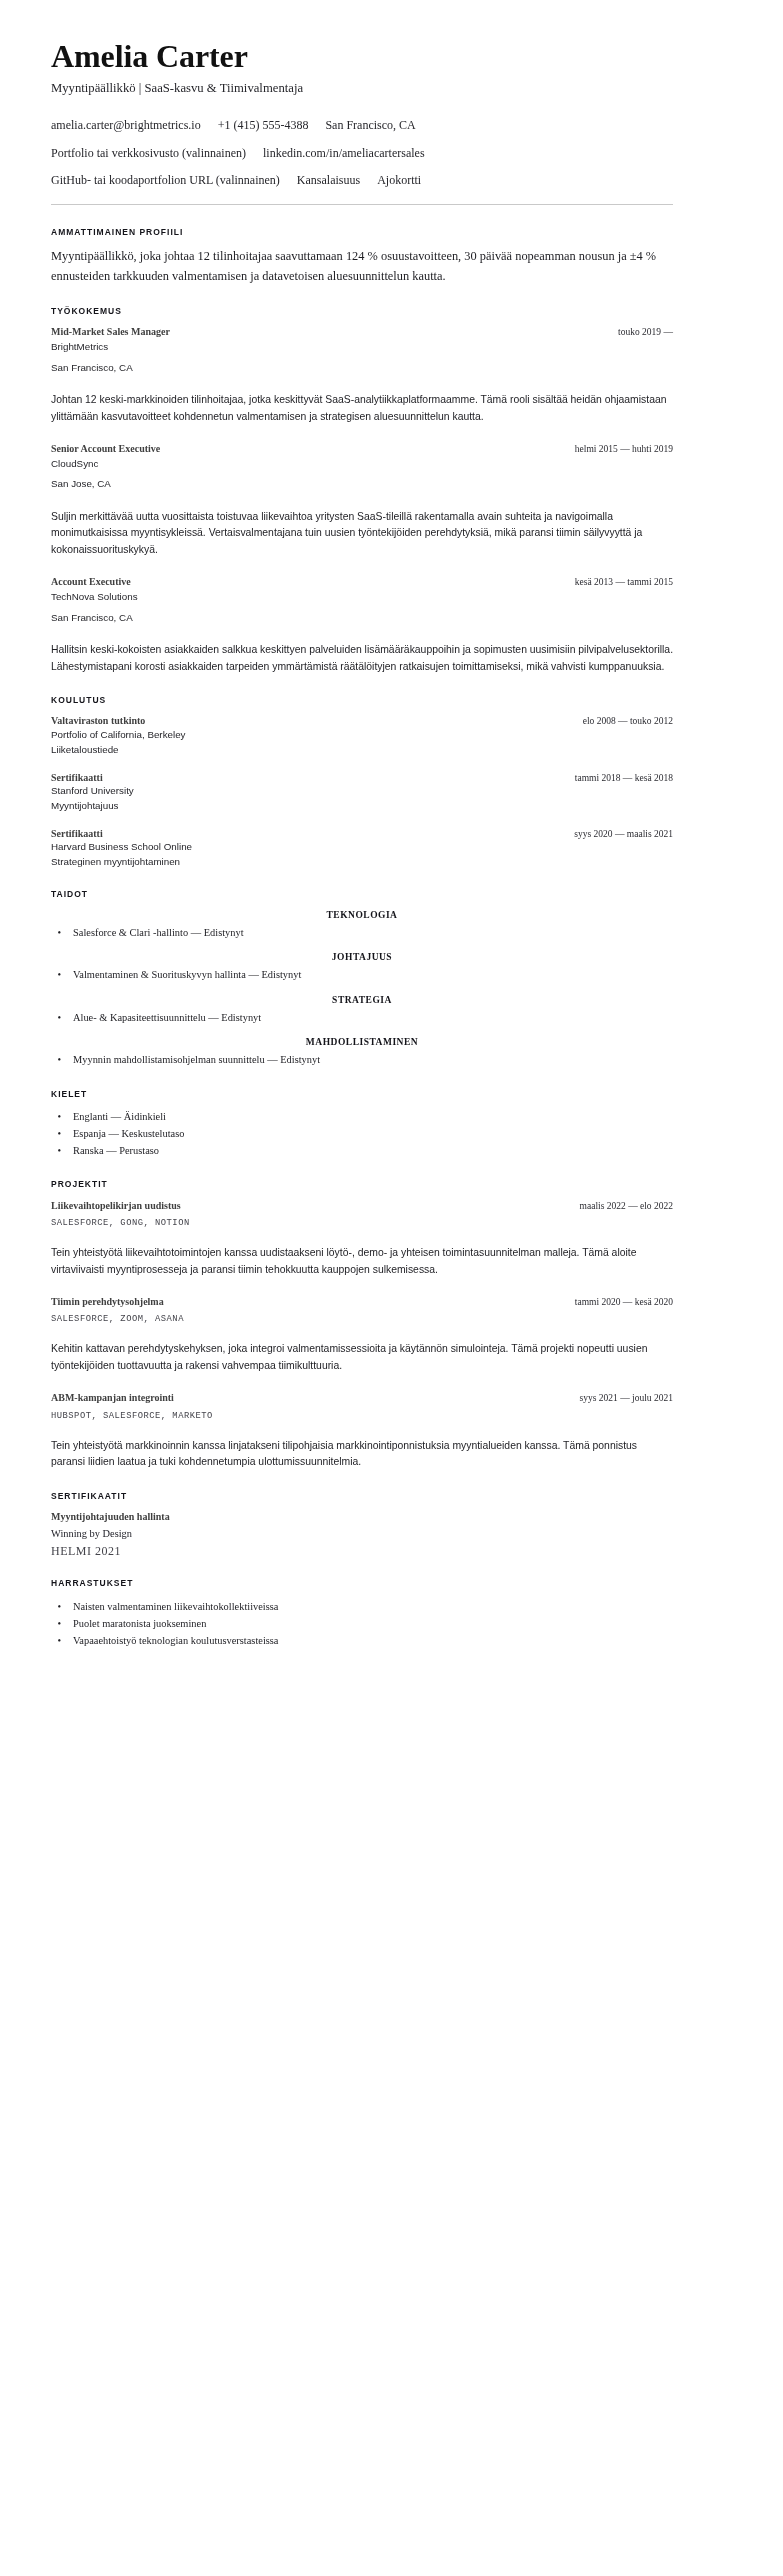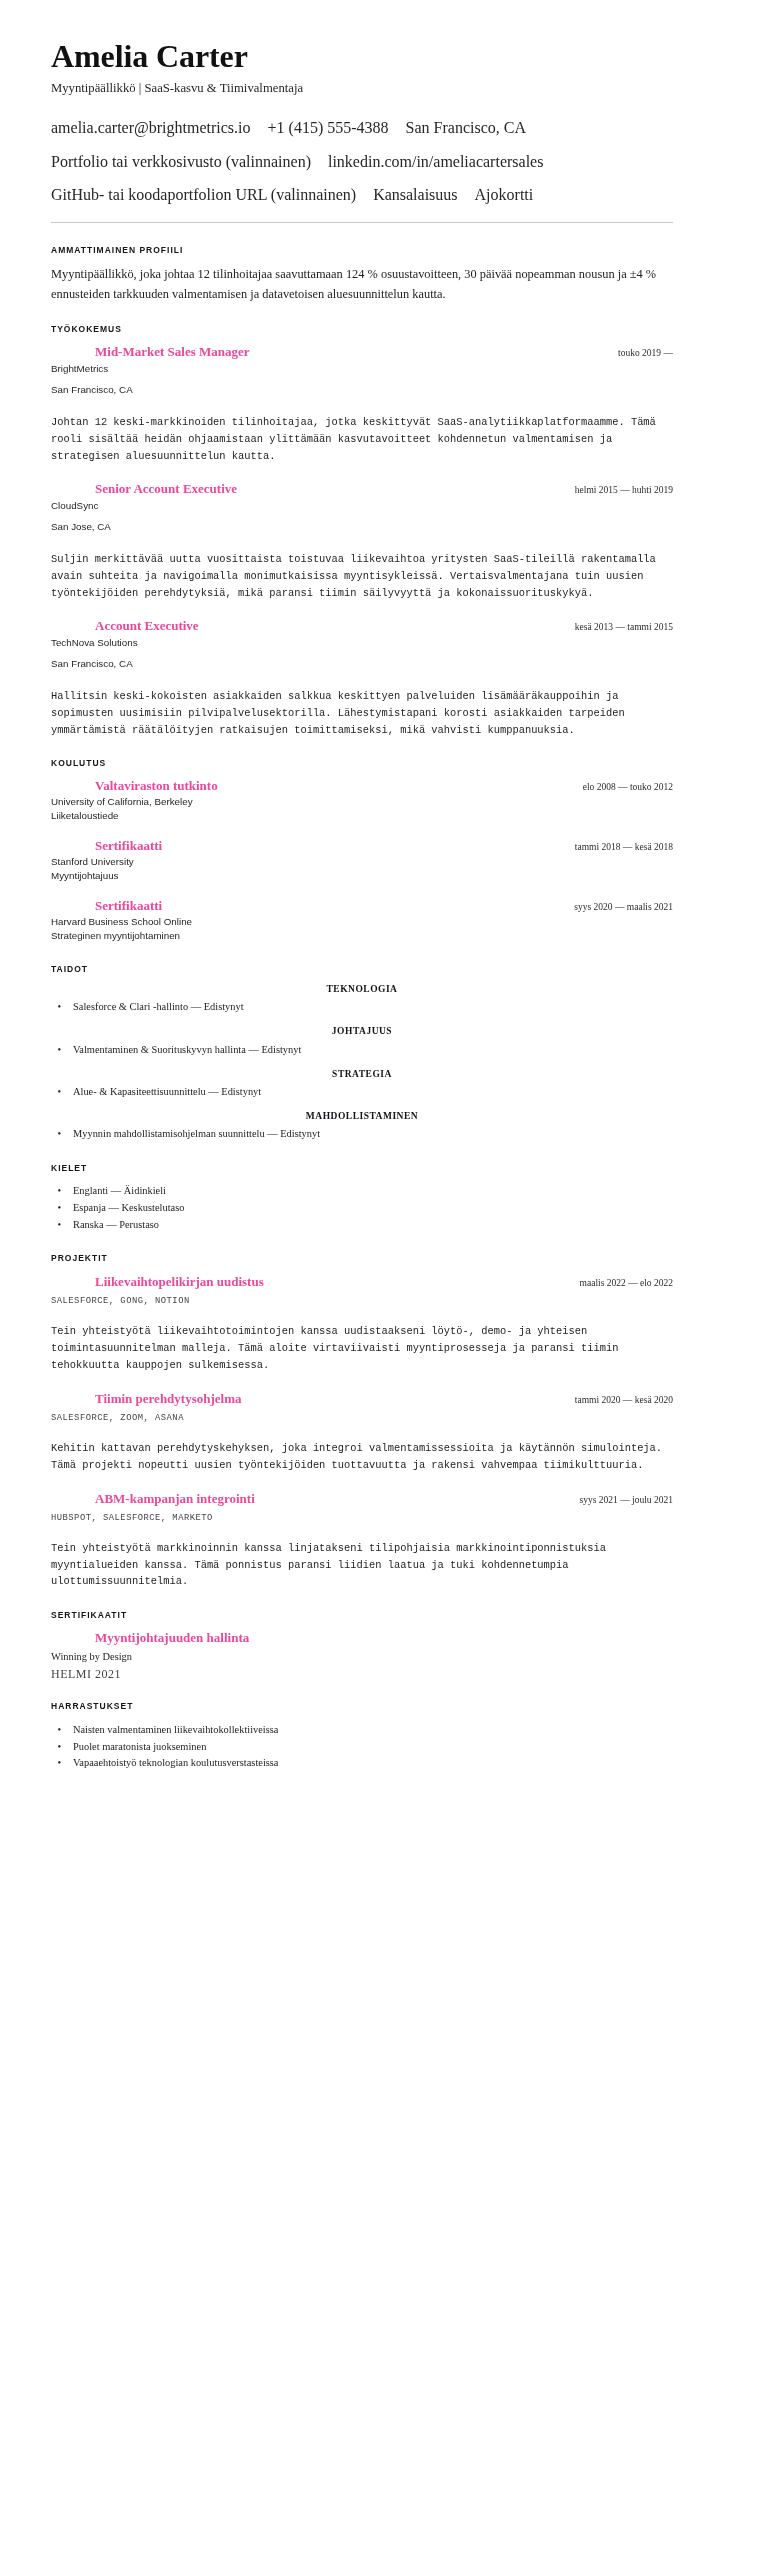--- a/index.html
+++ b/index.html
@@ -32,21 +32,21 @@
   }
   .headline {
     font-family: "Liberation Serif", "DejaVu Serif", serif;
     font-size: 12.7px;
     line-height: 1.3;
     color: #26262b;
     margin: 0 0 19.6px 0;
   }
   .contact-line {
     font-family: "Liberation Serif", "DejaVu Serif", serif;
-    font-size: 16px;
+    font-size: 12px;
     line-height: 1.5;
     color: #26262b;
     margin-bottom: 9.8px;
     display: flex;
     flex-wrap: wrap;
     align-items: center;
   }
   .contact-line .citem { margin-right: 17px; white-space: nowrap; }
   .contact-line .citem:last-child { margin-right: 0; }
 
@@ -82,24 +82,23 @@
   .entry:last-child { margin-bottom: 0; }
   .entry-head {
     display: flex;
     align-items: baseline;
     justify-content: space-between;
     gap: 15.7px;
   }
   .entry-title {
     font-family: "Liberation Serif", "DejaVu Serif", serif;
     font-weight: bold;
-    font-size: 13px;
+    font-size: 10px;
     line-height: 1.25;
-    color: #ec4899;
-    margin-left: 44px;
+    color: #404040;
   }
   .entry-date {
     font-family: "Liberation Serif", "DejaVu Serif", serif;
     font-size: 9.5px;
     line-height: 1.3;
     color: #2b2b31;
     white-space: nowrap;
     text-align: right;
     flex: none;
   }
@@ -111,21 +110,21 @@
     margin-top: 1.3px;
   }
   .entry-loc {
     font-family: "Liberation Sans", "DejaVu Sans", sans-serif;
     font-size: 9.8px;
     line-height: 1.45;
     color: #26262b;
     margin-top: 6.5px;
   }
   .entry-desc {
-    font-family: Liberation Mono, monospace;
+    font-family: Liberation Sans, sans-serif;
     font-size: 10.4px;
     line-height: 1.62;
     color: #1d1d22;
     margin-top: 17px;
     max-width: 660px;
   }
   .entry-meta {
     font-family: Liberation Mono, monospace;
     font-size: 8.8px;
     letter-spacing: 0.5px;
@@ -260,21 +259,21 @@
   </section>
 
   <section class="section">
     <h2 class="section-title">Koulutus</h2>
     <div id="education-list">
         <div class="edu-entry">
           <div class="entry-head">
             <div class="entry-title">Valtaviraston tutkinto</div>
             <div class="entry-date">elo 2008 — touko 2012</div>
           </div>
-          <div class="edu-sub">University of California, Berkeley</div>
+          <div class="edu-sub">Portfolio of California, Berkeley</div>
           <div class="edu-sub">Liiketaloustiede</div>
         </div>
         <div class="edu-entry">
           <div class="entry-head">
             <div class="entry-title">Sertifikaatti</div>
             <div class="entry-date">tammi 2018 — kesä 2018</div>
           </div>
           <div class="edu-sub">Stanford University</div>
           <div class="edu-sub">Myyntijohtajuus</div>
         </div>

